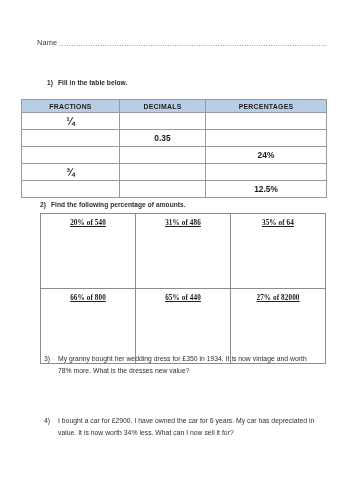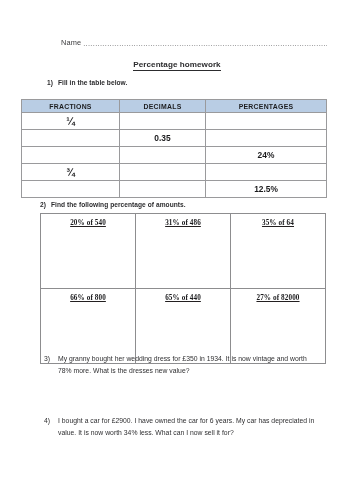--- a/index.html
+++ b/index.html
@@ -31,21 +31,21 @@
     width: 290px;
     height: 14px;
     display: flex;
     align-items: baseline;
     font-size: 7.4px;
     color: #3b3b3d;
     letter-spacing: 0.1px;
     white-space: nowrap;
     overflow: hidden;
   }
-  .name-label { flex: 0 0 auto; margin-left: 24px; }
+  .name-label { flex: 0 0 auto; }
   .name-dots {
     flex: 1 1 auto;
     overflow: hidden;
     font-size: 7.4px;
     letter-spacing: 0.35px;
     color: #57575a;
     margin-left: 2px;
     transform: translateY(0.5px);
   }
 
@@ -169,23 +169,20 @@
 </head>
 <body>
 
 <div class="page">
 
   <div class="name-line">
     <span class="name-label">Name</span>
     <span class="name-dots">........................................................................................................................</span>
   </div>
 
-  <div class="title">
-    <span>Percentage homework</span>
-  </div>
 
   <div class="q-inline" id="q1-line">
     <span class="q-num">1)</span><span class="q-txt">Fill in the table below.</span>
   </div>
 
   <table class="frac-table">
     <thead>
       <tr>
         <th class="col-frac">FRACTIONS</th>
         <th class="col-dec">DECIMALS</th>

